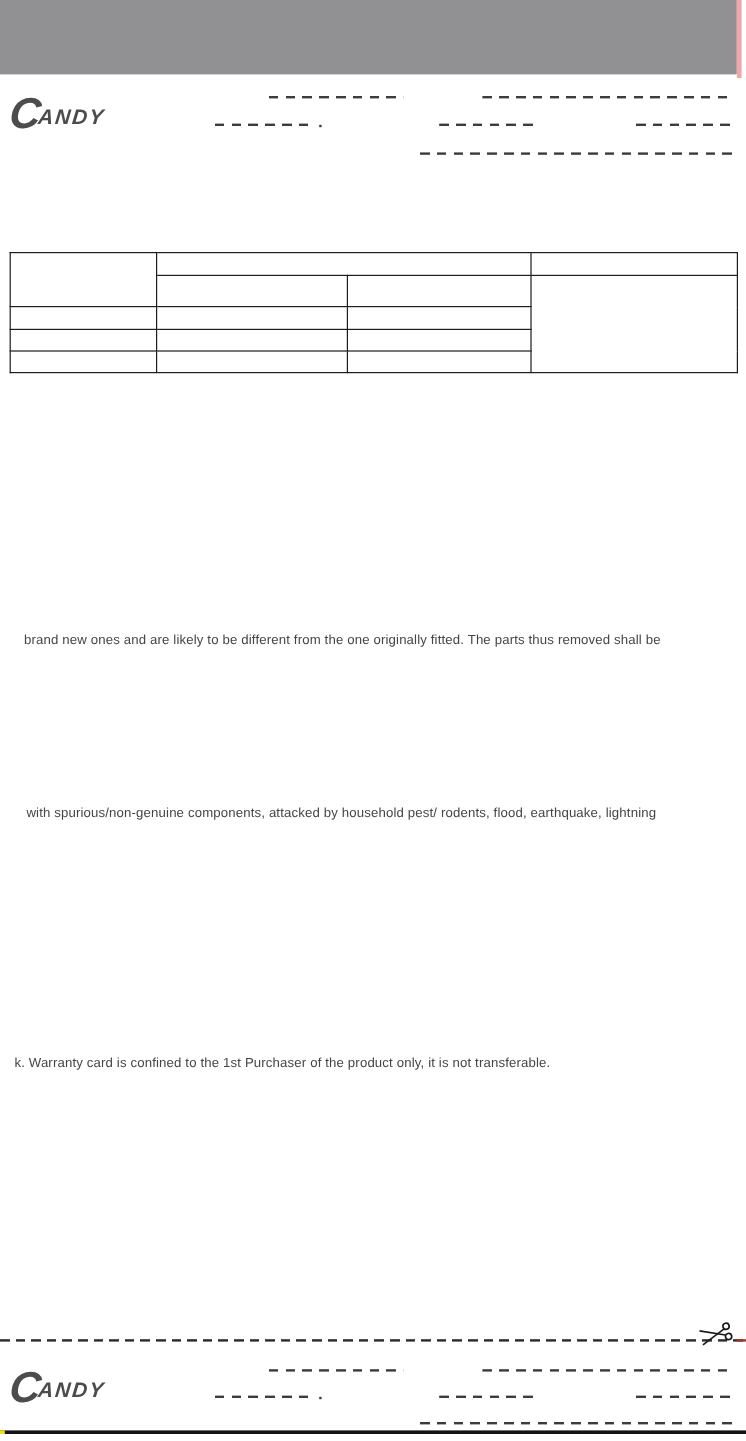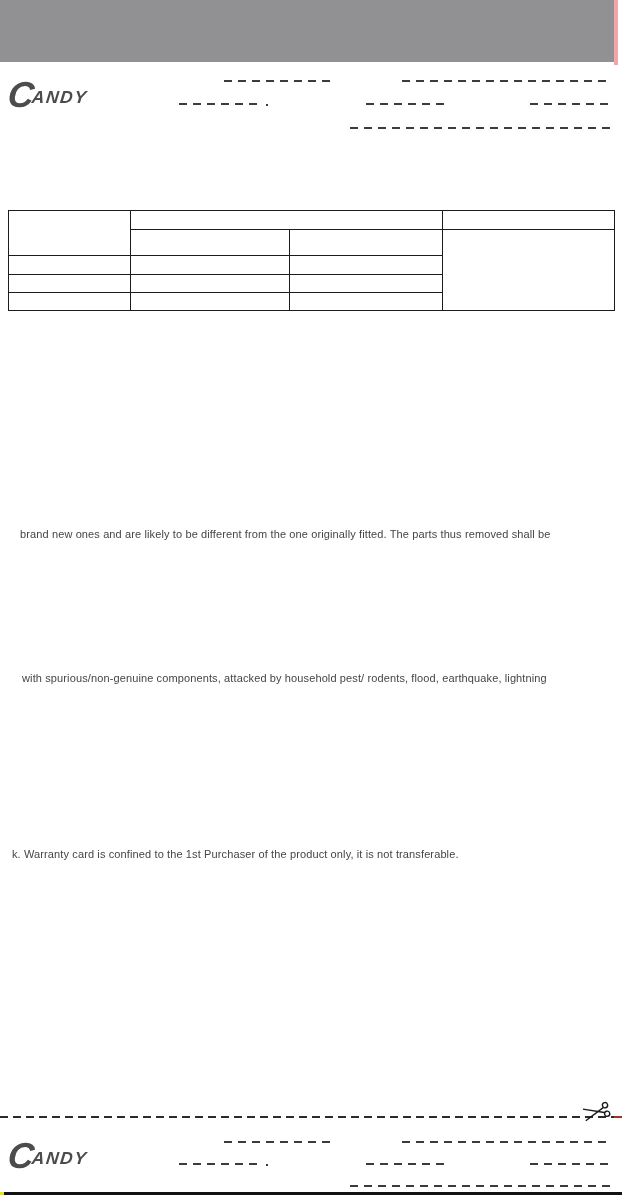--- a/index.html
+++ b/index.html
@@ -94,21 +94,21 @@
     <tr style="height:18px">
       <td></td>
       <td></td>
       <td></td>
     </tr>
   </tbody>
     </table>
 
   <div class="bodyline" style="left:22px; top:672px;">with spurious/non-genuine components, attacked by household pest/ rodents, flood, earthquake, lightning</div>
   <div class="bodyline" style="left:20px; top:528px;">brand new ones and are likely to be different from the one originally fitted. The parts thus removed shall be</div>
-  <div class="bodyline" style="left:12px; top:848px;text-align:right;">k. Warranty card is confined to the 1st Purchaser of the product only, it is not transferable.</div>
+  <div class="bodyline" style="left:12px; top:880px;text-align:right;">k. Warranty card is confined to the 1st Purchaser of the product only, it is not transferable.</div>
 
   <div class="cutline"></div>
   <div class="cut-red"></div>
   <svg class="scissors" width="30" height="20" viewBox="0 0 30 20">
     <g stroke="#1a1a1a" stroke-width="1.4" fill="none">
       <line x1="3" y1="4" x2="23" y2="12.5"></line>
       <line x1="3" y1="16" x2="23" y2="7.5"></line>
       <circle cx="25.4" cy="14.4" r="2.6"></circle>
       <circle cx="25.4" cy="5.6" r="2.6"></circle>
     </g>

